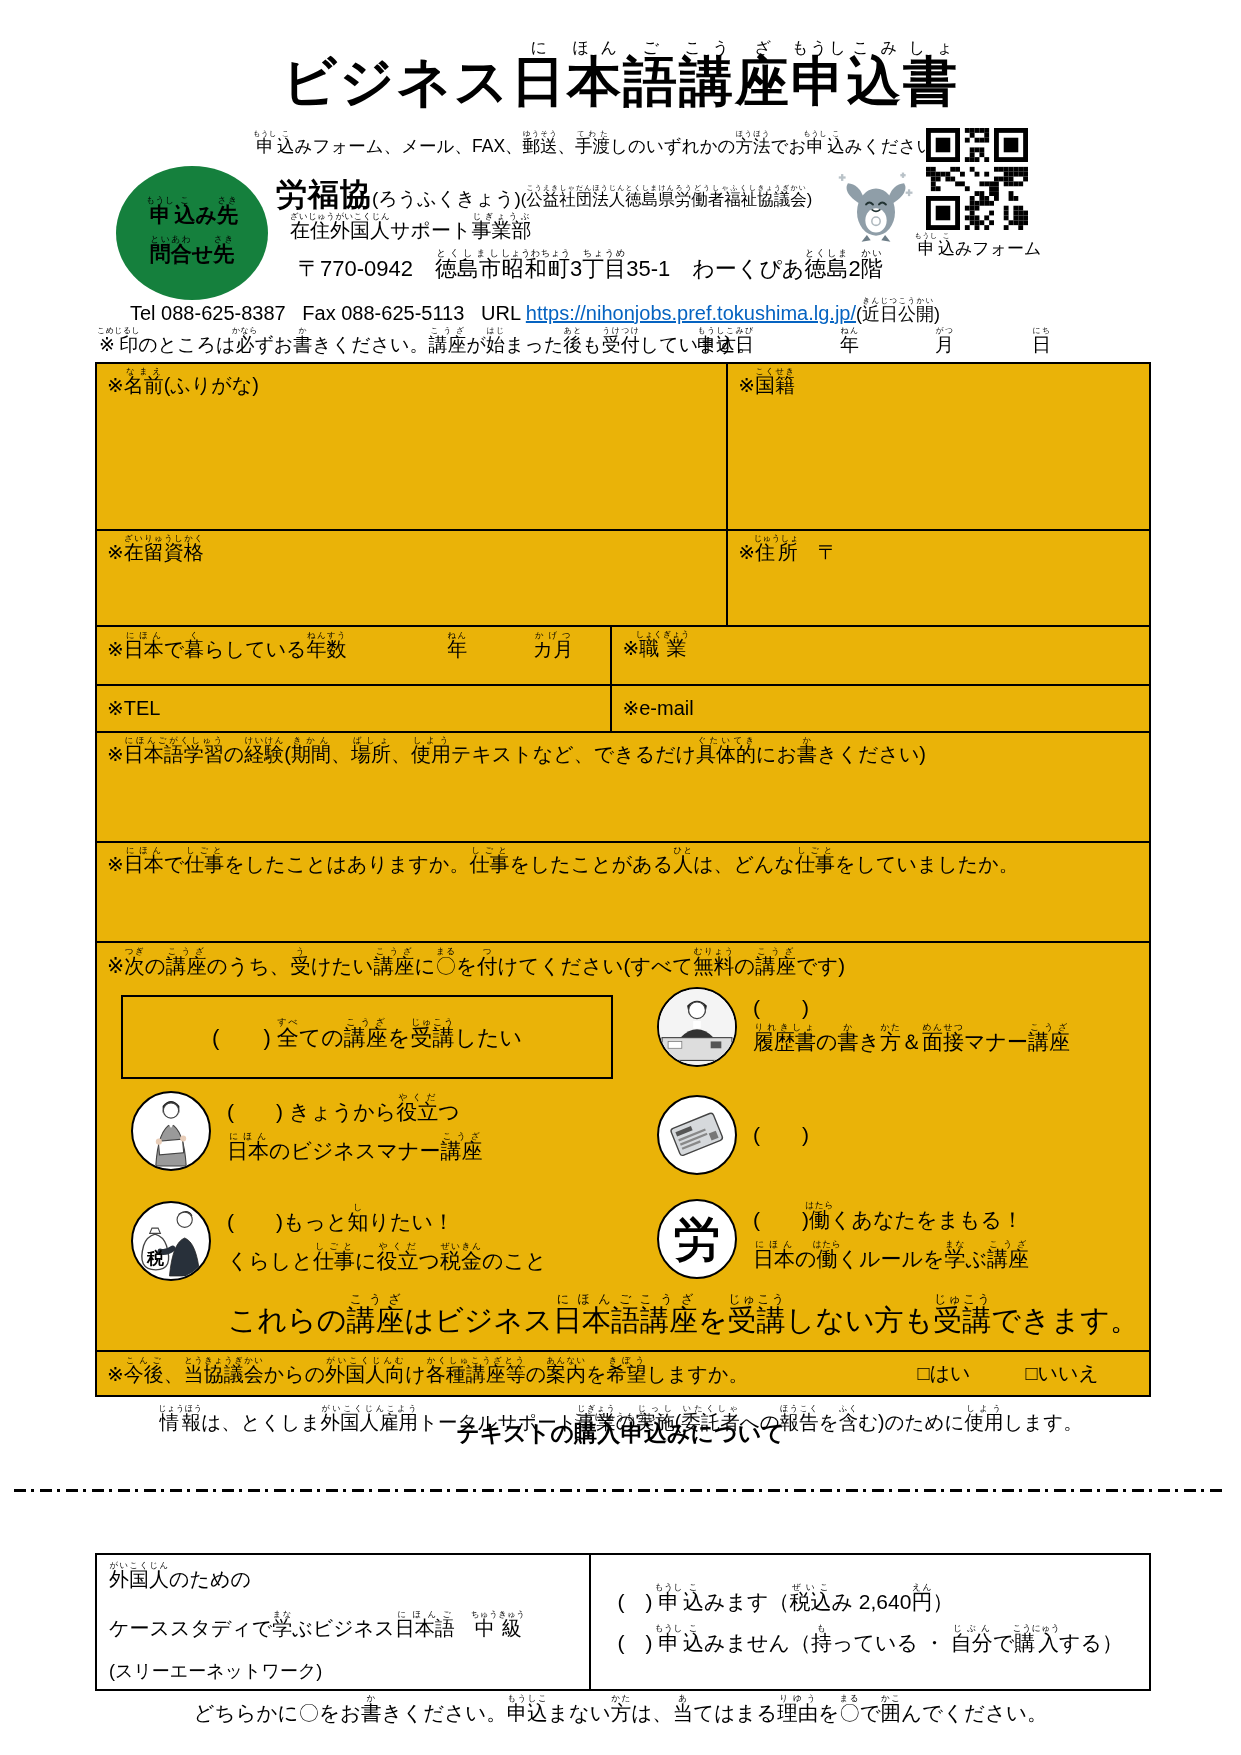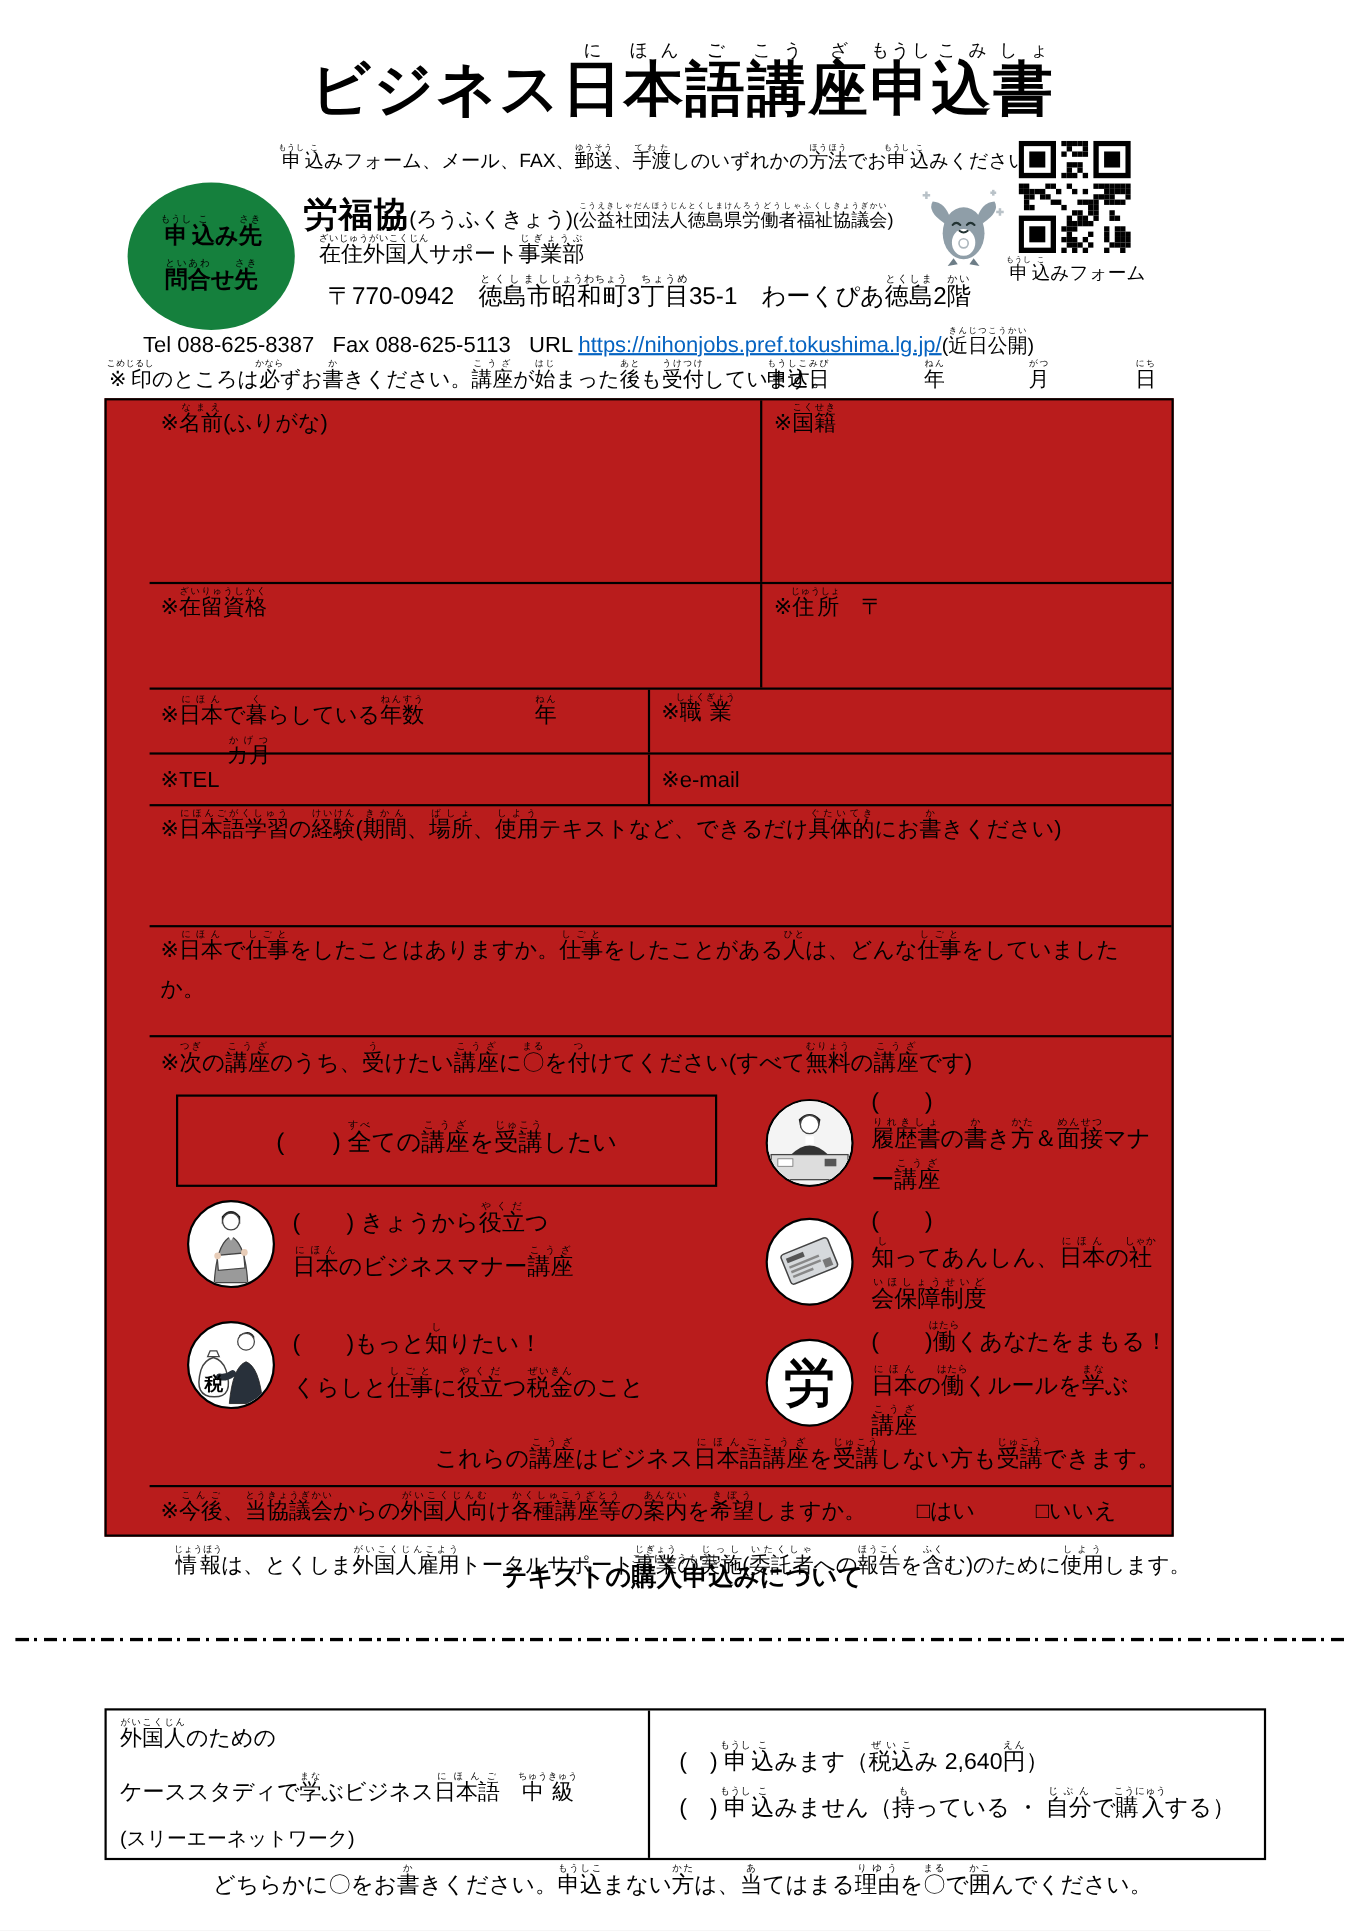--- a/index.html
+++ b/index.html
@@ -29,21 +29,21 @@
   .tel-line .link { color:#0563c1; text-decoration:underline; }
   .url-note { font-size:18px; }
 
   .qr-box { position:absolute; left:926px; top:128px; width:102px; height:102px; }
   .qr-caption { position:absolute; left:898px; top:232px; width:160px; text-align:center; font-size:17px; }
   .mascot { position:absolute; left:836px; top:168px; width:80px; height:76px; }
 
   .note-row { position:absolute; left:97px; top:326px; width:1056px; font-size:19px; white-space:nowrap; }
   .note-row .dt { position:absolute; top:0; }
 
-  .ftable { position:absolute; left:95px; top:362px; width:972px; border:2.5px solid #000; background:#b91c1c;padding-left:39px; }
+  .ftable { position:absolute; left:95px; top:362px; width:1056px; border:2.5px solid #000; background:#eab308; }
   .frow { display:flex; border-bottom:2.5px solid #000; }
   .frow:last-child { border-bottom:none; }
   .fcell { padding:4px 10px; font-size:20px; }
   .split60 .fcell:first-child { width:60%; border-right:2px solid #000; }
   .split60 .fcell:last-child  { width:40%; }
   .split49 .fcell:first-child { width:49%; border-right:2px solid #000; }
   .split49 .fcell:last-child  { width:51%; }
   .full .fcell { width:100%; }
   .h-name { height:167px; } .h-addr { height:96px; } .h-years { height:59px; }
   .h-tel { height:47px;justify-content:flex-end; } .h-study { height:110px; } .h-work { height:100px; }
@@ -54,21 +54,21 @@
   .courses-header { position:absolute; top:4px; left:10px; font-size:20.5px; }
   .all-box { position:absolute; left:24px; top:52px; width:492px; height:84px; border:2.5px solid #000;
     display:flex; align-items:center; justify-content:center; font-size:22px; }
   .course-item { position:absolute; display:flex; align-items:center; gap:16px; }
   .course-icon { width:80px; height:80px; border-radius:50%; border:2.5px solid #000;
     overflow:hidden; flex-shrink:0; position:relative; background:#fff;
     display:flex; align-items:center; justify-content:center; }
   .course-text { font-size:21px; }
   .labor-char { font-size:46px; font-weight:bold; line-height:1; }
   .tax-char { position:absolute; left:14px; top:44px; font-size:17px; font-weight:bold; }
-  .courses-note { position:absolute; right:10px; bottom:4px; font-size:21px; }
+  .courses-note { position:absolute; right:10px; bottom:4px; font-size:29px; }
 
   .survey-cell { display:flex; align-items:center; width:100%; padding:2px 10px; font-size:20px; }
   .survey-opts { margin-left:auto; display:flex; gap:55px; padding-right:40px; font-size:20px; }
 
   .privacy { position:absolute; left:0; top:1404px; width:100%; text-align:center; font-size:19.5px; }
   .dash-sep { position:absolute; left:14px; top:1489px; width:1213px; height:2.5px;
     background:repeating-linear-gradient(to right,#000 0 12px,transparent 12px 17px,#000 17px 20px,transparent 20px 26px); }
   .tb-title { position:absolute; left:0; top:1412px; width:100%; text-align:center; font-size:23px; font-weight:bold; }
   .tb-table { position:absolute; left:95px; top:1553px; width:1056px; height:138px; border:2.5px solid #000; display:flex; }
   .tb-left { width:47%; border-right:2px solid #000; padding:6px 12px; display:flex; flex-direction:column; justify-content:space-between; }
@@ -373,21 +373,20 @@
                 <rect x="25" y="36" width="22" height="6" fill="#555"></rect>
                 <rect x="25" y="46" width="38" height="3" fill="#888"></rect>
                 <rect x="25" y="52" width="38" height="3" fill="#888"></rect>
                 <rect x="25" y="58" width="26" height="3" fill="#888"></rect>
                 <rect x="65" y="54" width="10" height="10" fill="#777"></rect>
               </g>
             </svg>
           </div>
           <div class="course-text">
             <div>(　　)</div>
-            <div class="rb"><ruby>知<rt>し</rt></ruby>ってあんしん、<ruby>日本<rt>にほん</rt></ruby>の<ruby>社会保障制度<rt>しゃかいほしょうせいど</rt></ruby></div>
           </div>
         </div>
 
         <div class="course-item" style="left:34px; top:258px;">
           <div class="course-icon">
             <svg viewBox="0 0 100 100" width="80" height="80">
               <path d="M14 56 q-9 32 16 32 q24 0 14 -32 q-4 -12 -15 -15 q-11 3 -15 15 z" fill="#fff" stroke="#444" stroke-width="1.8"></path>
               <path d="M22 40 l14 0 l-3 -7 l-8 0 z" fill="#fff" stroke="#444" stroke-width="1.5"></path>
               <path d="M60 14 q12 -8 18 2 l-2 10 q-9 -8 -18 0 z" fill="#222"></path>
               <circle cx="68" cy="22" r="10" fill="#fff" stroke="#444" stroke-width="1.5"></circle>

